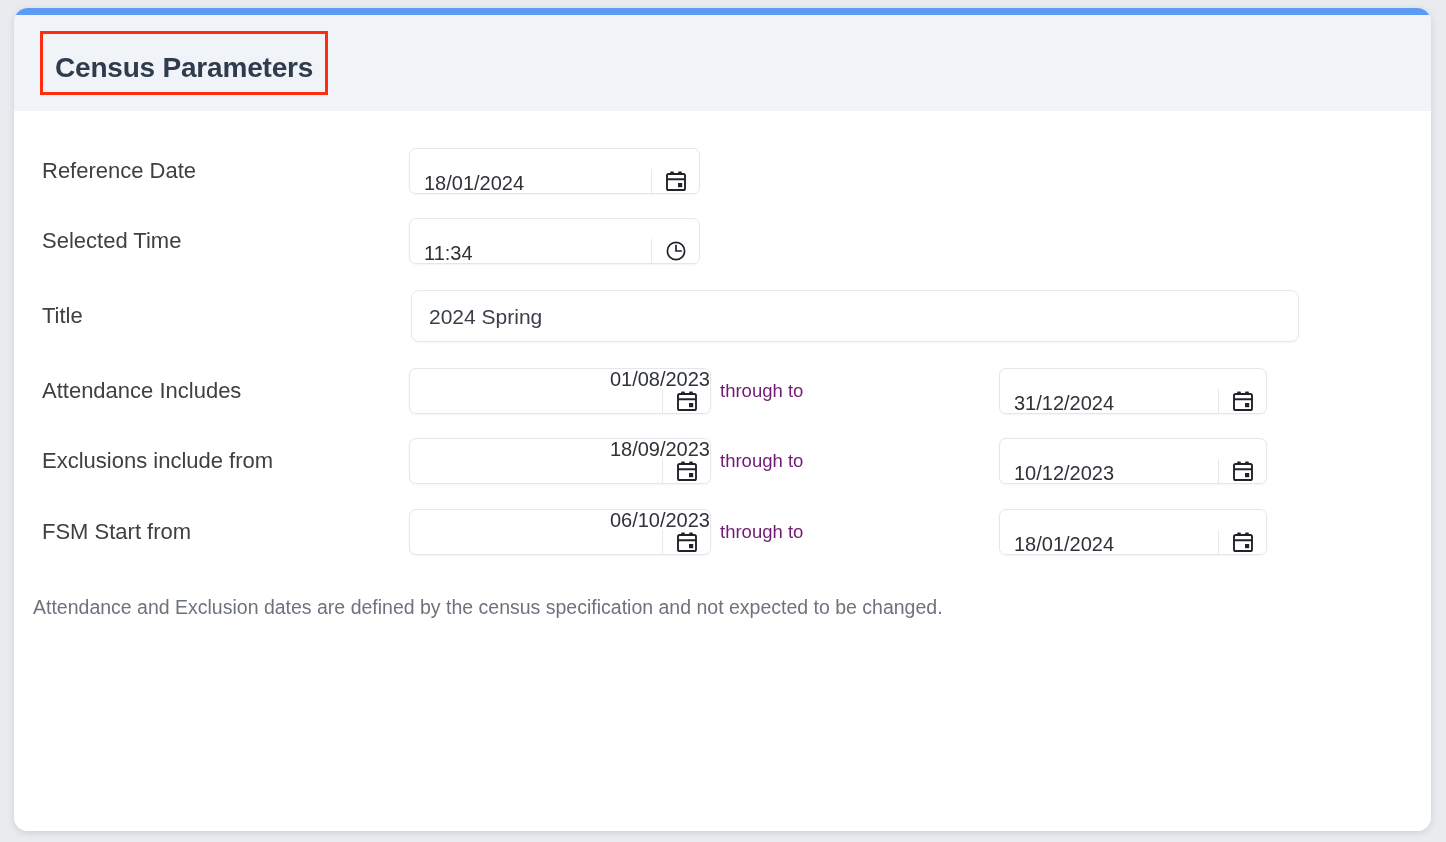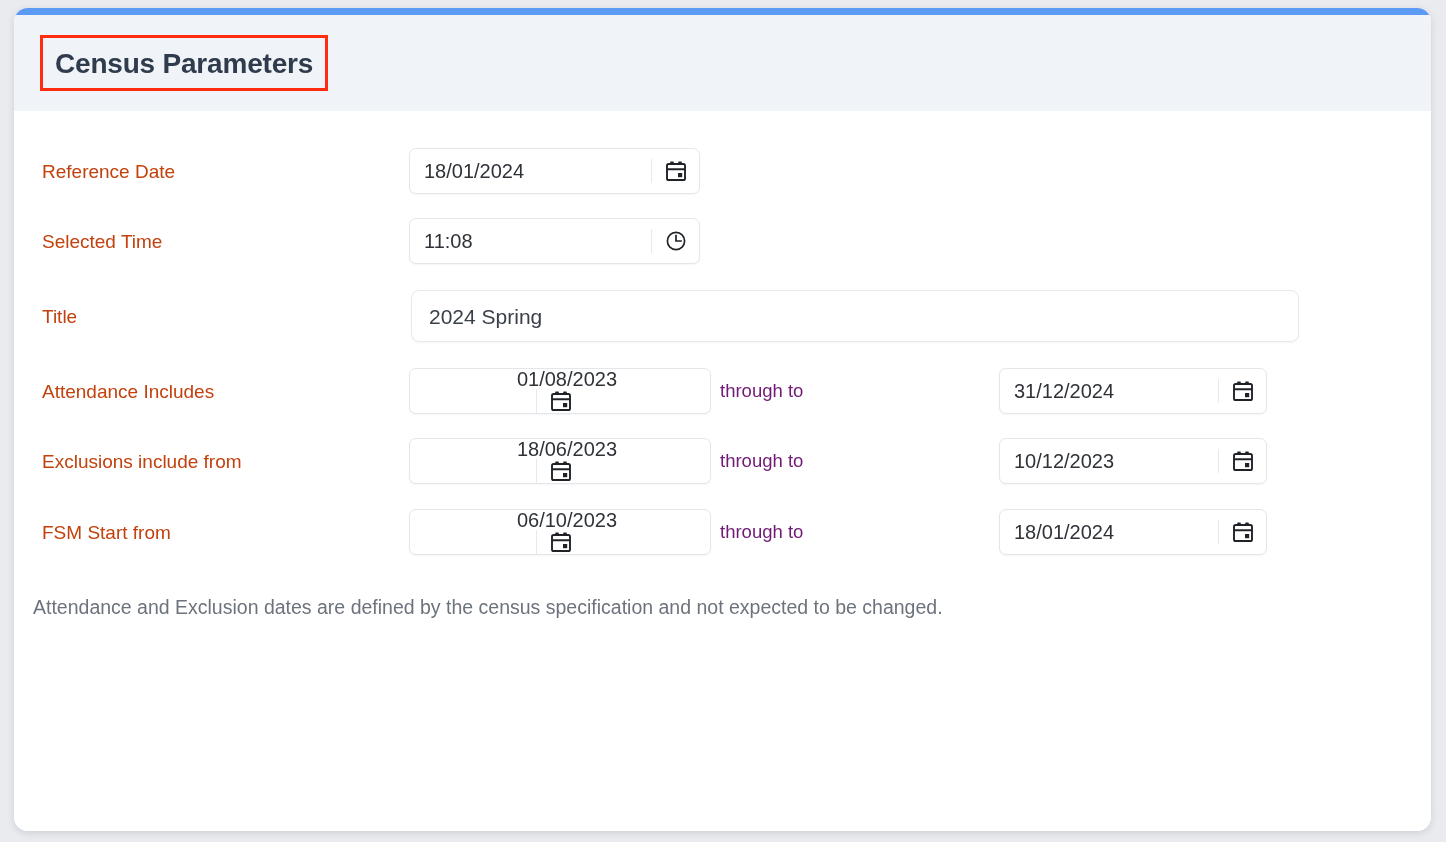--- a/index.html
+++ b/index.html
@@ -50,21 +50,21 @@
     width: 100%;
     height: 96px;
     background: #f0f3f7;
     display: flex;
     align-items: center;
   }
 
   .header-title-box {
     margin-left: 26px;
     border: 3px solid #ff2d0e;
-    padding: 12px 12px 10px 12px;
+    padding: 20px 12px 10px 12px;
     display: inline-block;
   }
 
   .header-title {
     font-size: 28px;
     font-weight: bold;
     color: #303c4e;
     letter-spacing: -0.2px;
     line-height: 1;
     white-space: nowrap;
@@ -92,31 +92,31 @@
   .row-ref   { top: 36px; }
   .row-time  { top: 106px; }
   .row-title { top: 181px; }
   .row-att   { top: 256px; }
   .row-excl  { top: 326px; }
   .row-fsm   { top: 397px; padding-left: 13px; }
 
   .field-label {
     position: absolute;
     left: 28px;
-    font-size: 19px;
-    color: #c2410c;
+    font-size: 22px;
+    color: #404040;
     white-space: nowrap;
     line-height: 1;
   }
 
   
   .input-group {
     position: absolute;
     display: flex;
-    align-items: center;
+    align-items: flex-end;
     height: 46px;
     border: 1px solid #e3e6ea;
     border-radius: 7px;
     background: #ffffff;
     box-shadow: 0 1px 2px rgba(70, 80, 100, 0.06);
     overflow: hidden;
   }
 
   .input-group .value {
     flex: 1 1 auto;
@@ -218,21 +218,21 @@
                 <rect x="14" y="14" width="4.2" height="4.2" fill="#1f2328"></rect>
               </svg>
             </span>
           </div>
         </div>
       </div>
 
       <div class="form-row row-time">
         <div class="field-label">Selected Time</div>
         <div class="input-group ig-left-narrow">
-          <div class="value">11:08</div>
+          <div class="value">11:34</div>
           <div class="icon-btn">
             <span>
               <svg width="24" height="24" viewBox="0 0 24 24" fill="none">
                 <circle cx="12" cy="12" r="8.6" stroke="#1f2328" stroke-width="1.7"></circle>
                 <path d="M12 6.6 V12 H17" stroke="#1f2328" stroke-width="1.7" stroke-linecap="square"></path>
               </svg>
             </span>
           </div>
         </div>
       </div>
@@ -271,21 +271,21 @@
                 <rect x="14" y="14" width="4.2" height="4.2" fill="#1f2328"></rect>
               </svg>
             </span>
           </div>
         </div>
       </div>
 
       <div class="form-row row-excl">
         <div class="field-label">Exclusions include from</div>
         <div class="input-group ig-left-wide">
-          <div class="value">18/06/2023</div>
+          <div class="value">18/09/2023</div>
           <div class="icon-btn">
             <span>
               <svg width="24" height="24" viewBox="0 0 24 24" fill="none">
                 <rect x="3" y="5" width="18" height="16" rx="1.6" stroke="#1f2328" stroke-width="1.9"></rect>
                 <line x1="3" y1="10.2" x2="21" y2="10.2" stroke="#1f2328" stroke-width="1.9"></line>
                 <rect x="6.2" y="2.4" width="3.6" height="3.4" rx="0.7" fill="#1f2328"></rect>
                 <rect x="14.2" y="2.4" width="3.6" height="3.4" rx="0.7" fill="#1f2328"></rect>
                 <rect x="14" y="14" width="4.2" height="4.2" fill="#1f2328"></rect>
               </svg>
             </span>

